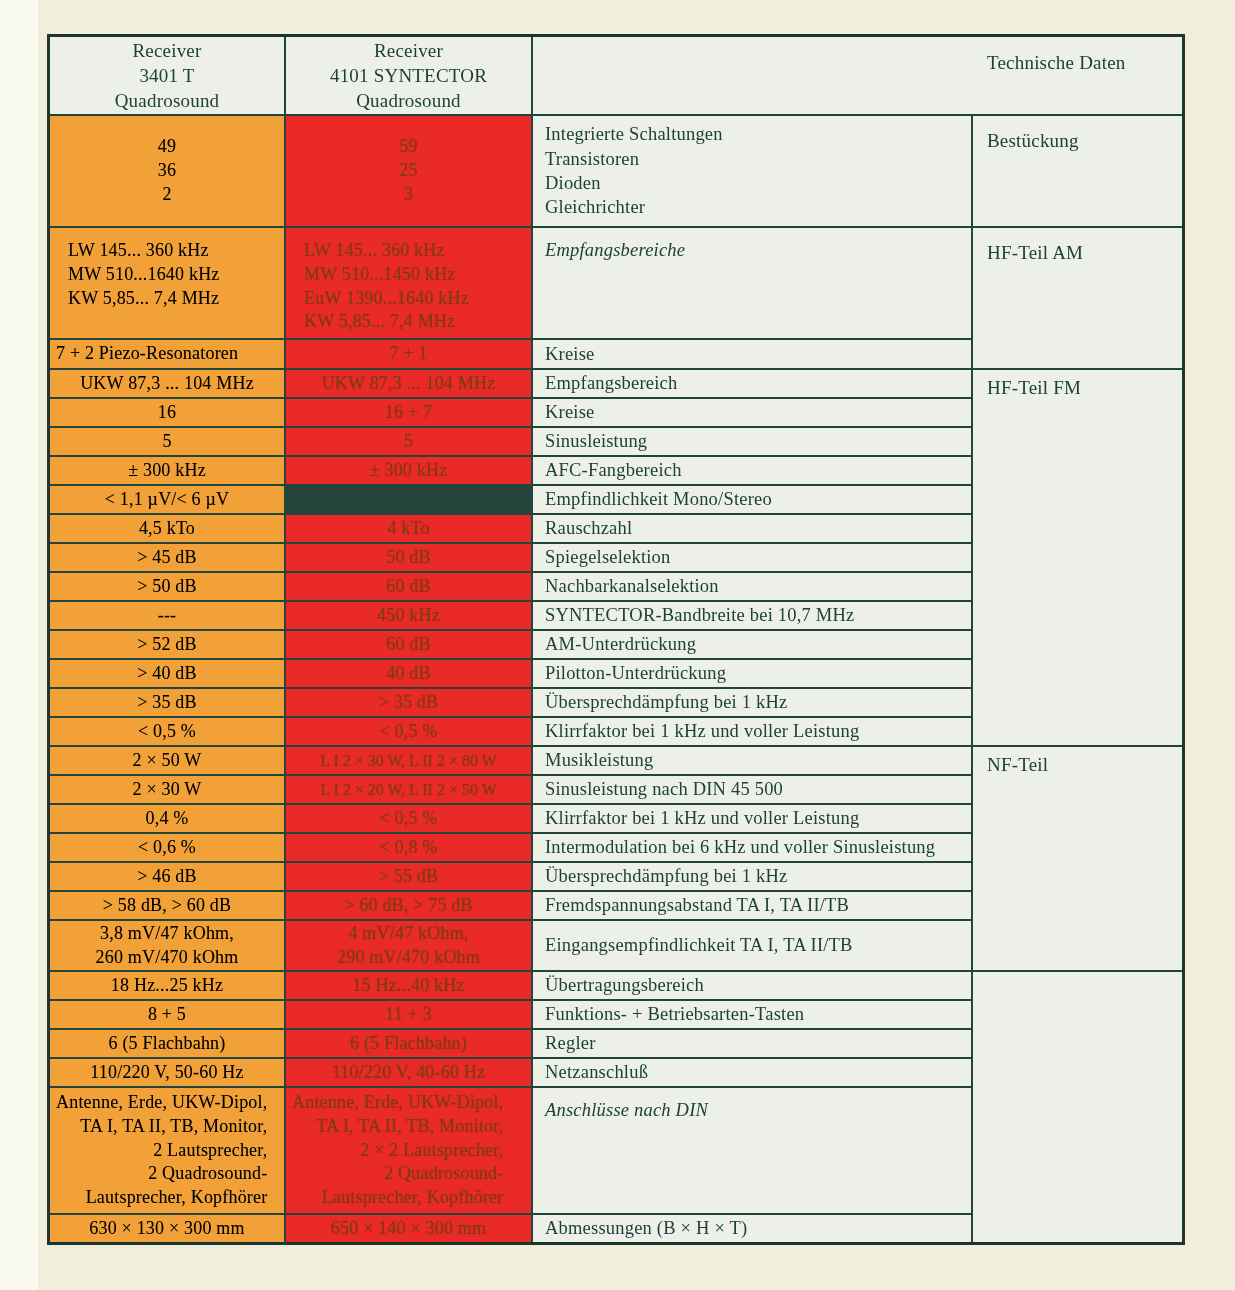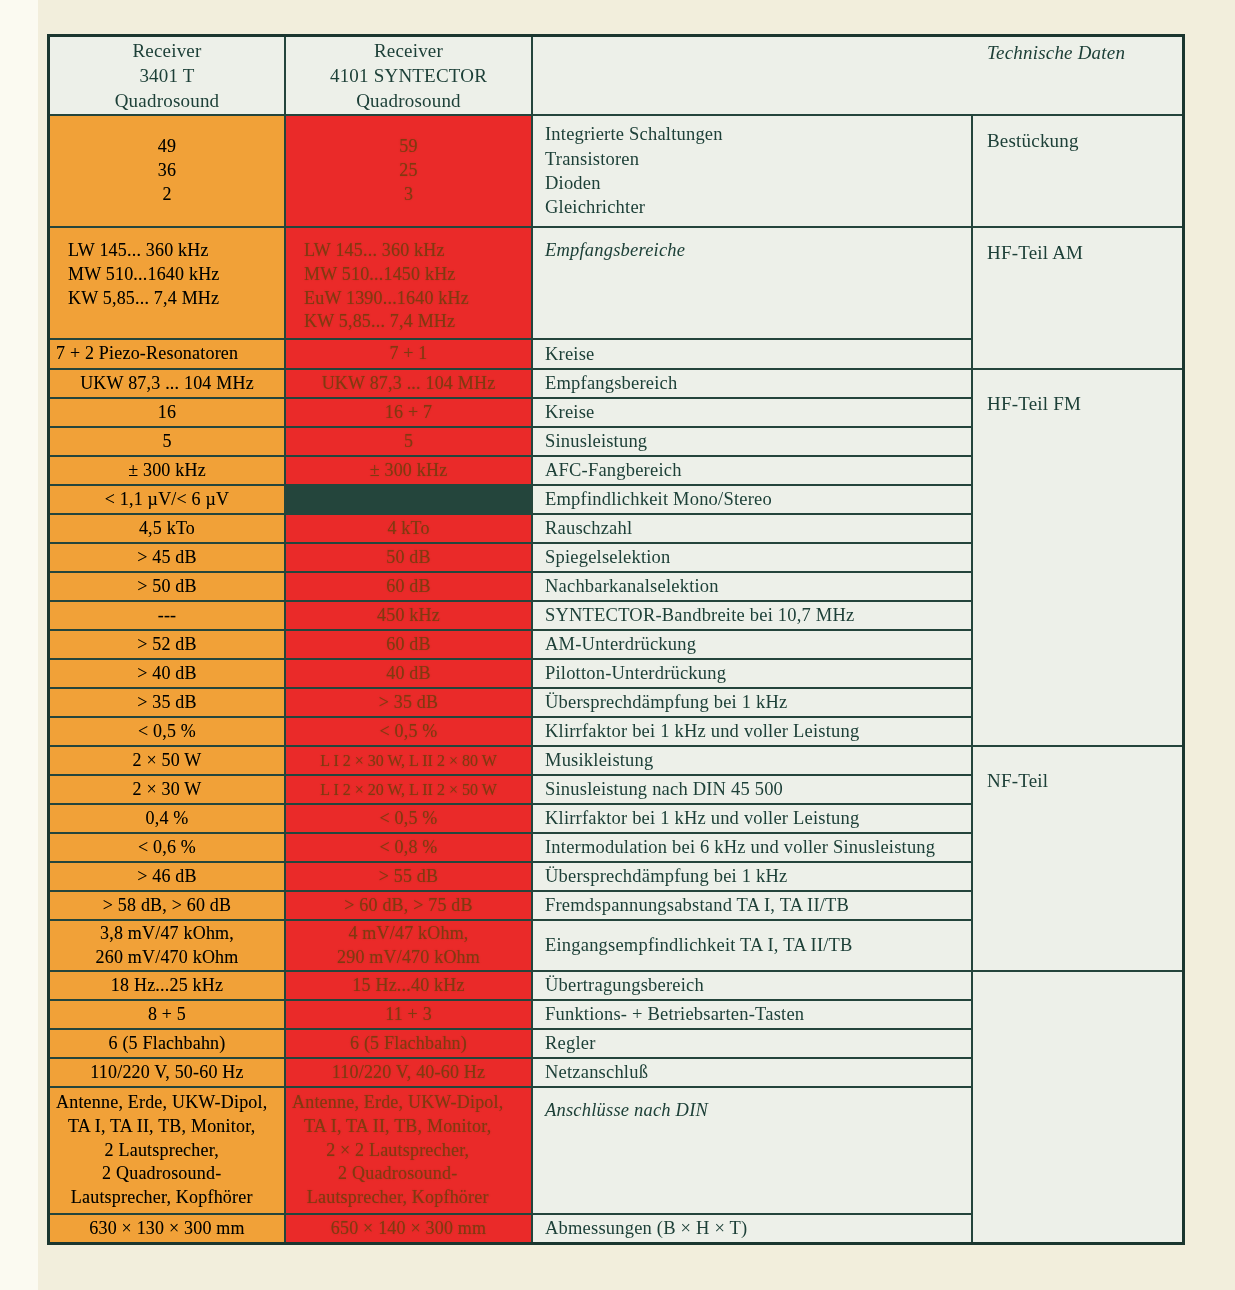--- a/index.html
+++ b/index.html
@@ -22,36 +22,36 @@
     gap:2px;
     background:#24453c;
     border:3px solid #1b362f;
   }
   .cell {
     display:flex; align-items:center; justify-content:center;
     text-align:center; white-space:pre-line;
     font-size:18px; line-height:1.32; letter-spacing:0.2px;
   }
   .hd { background:#edf0e9; color:#1d4038; font-size:19px; }
-  .title-cell { justify-content:flex-start; align-items:flex-start; padding:3px 0 0 454px;font-style:italic; }
+  .title-cell { justify-content:flex-start; align-items:flex-start; padding:13px 0 0 454px; }
   .o { background:#f1a138; color:#000000; text-shadow:0 0 0.6px rgba(100,80,10,.55); }
   .r { background:#ea2a29; color:#803a10; text-shadow:0 0 1.2px rgba(140,50,20,.65); }
   .l {
     background:#edf0e9; color:#1d4038;
     justify-content:flex-start; text-align:left;
     padding-left:12px; font-size:18.5px;
   }
   .sec {
     background:#edf0e9; color:#1d4038;
     justify-content:flex-start; align-items:flex-start; text-align:left;
     padding:12px 0 0 14px; font-size:19px;
   }
-  .sec.tight { padding-top:21px; }
+  .sec.tight { padding-top:5px; }
   .la  { justify-content:flex-start; text-align:left; padding-left:18px; }
-  .la2 { justify-content:flex-start; text-align:center; padding-left:6px; }
+  .la2 { justify-content:flex-start; text-align:right; padding-left:6px; }
   .top  { align-items:flex-start; padding-top:11px; }
   .ltop { align-items:flex-start; padding-top:10px;font-style:italic; }
   .sm { font-size:16px; letter-spacing:0; }
 </style>
 </head>
 <body>
 
 <div class="edge-strip"></div>
 
 <div class="tbl">

